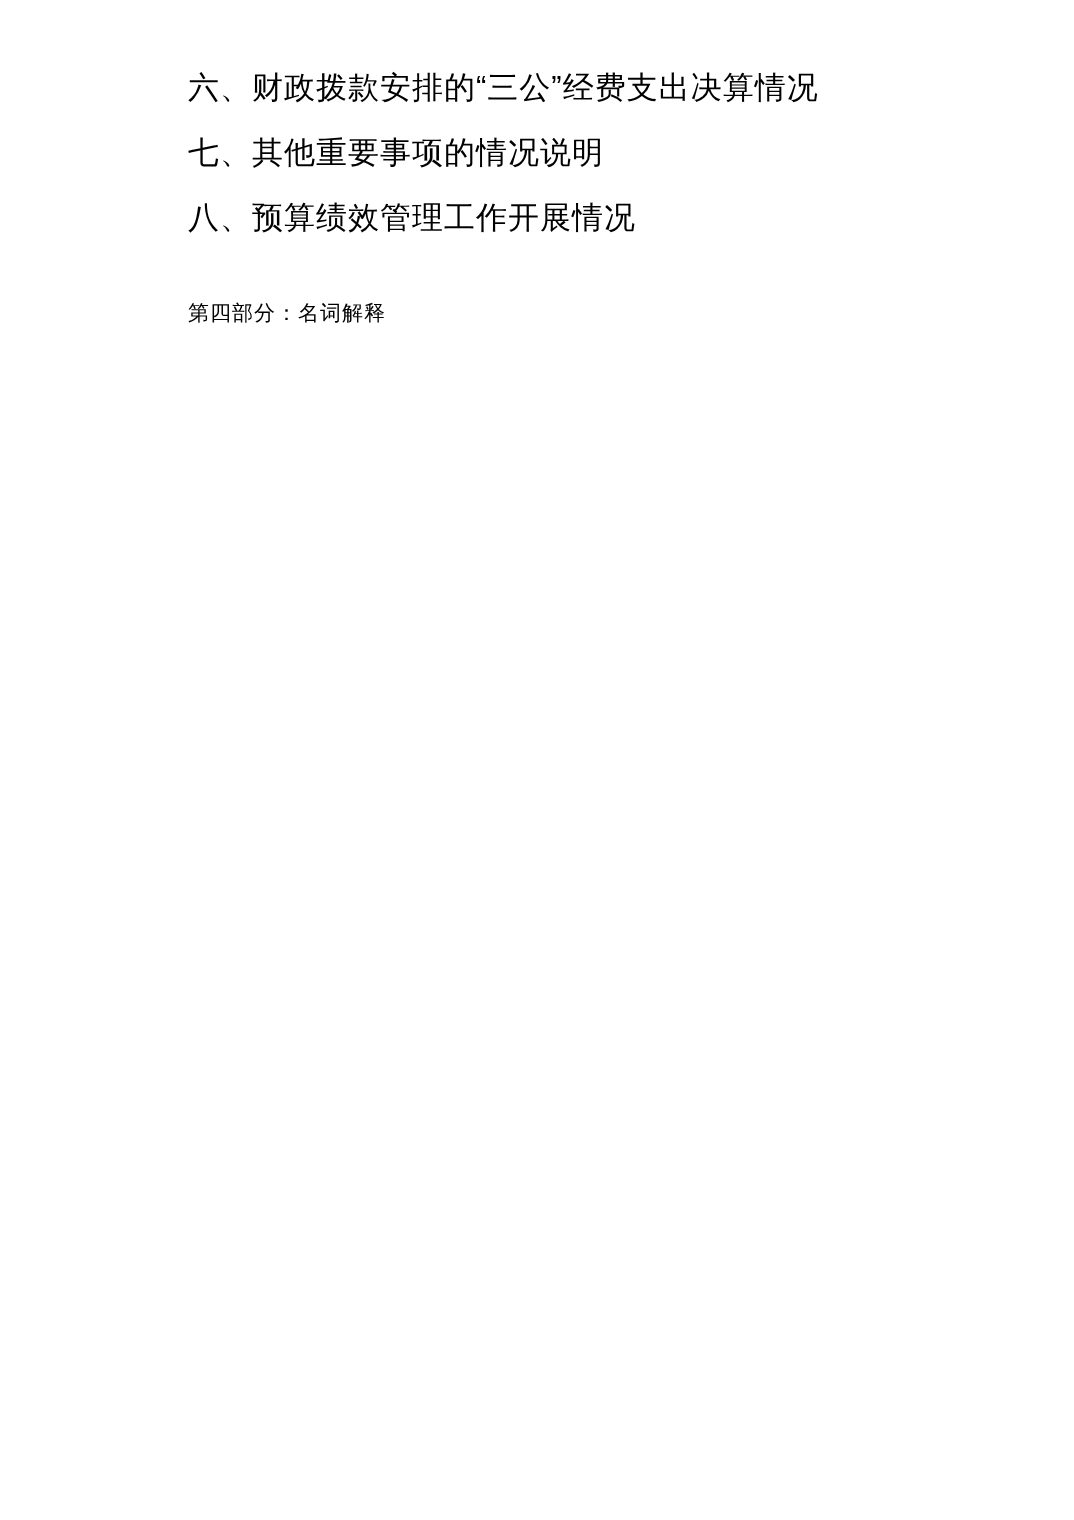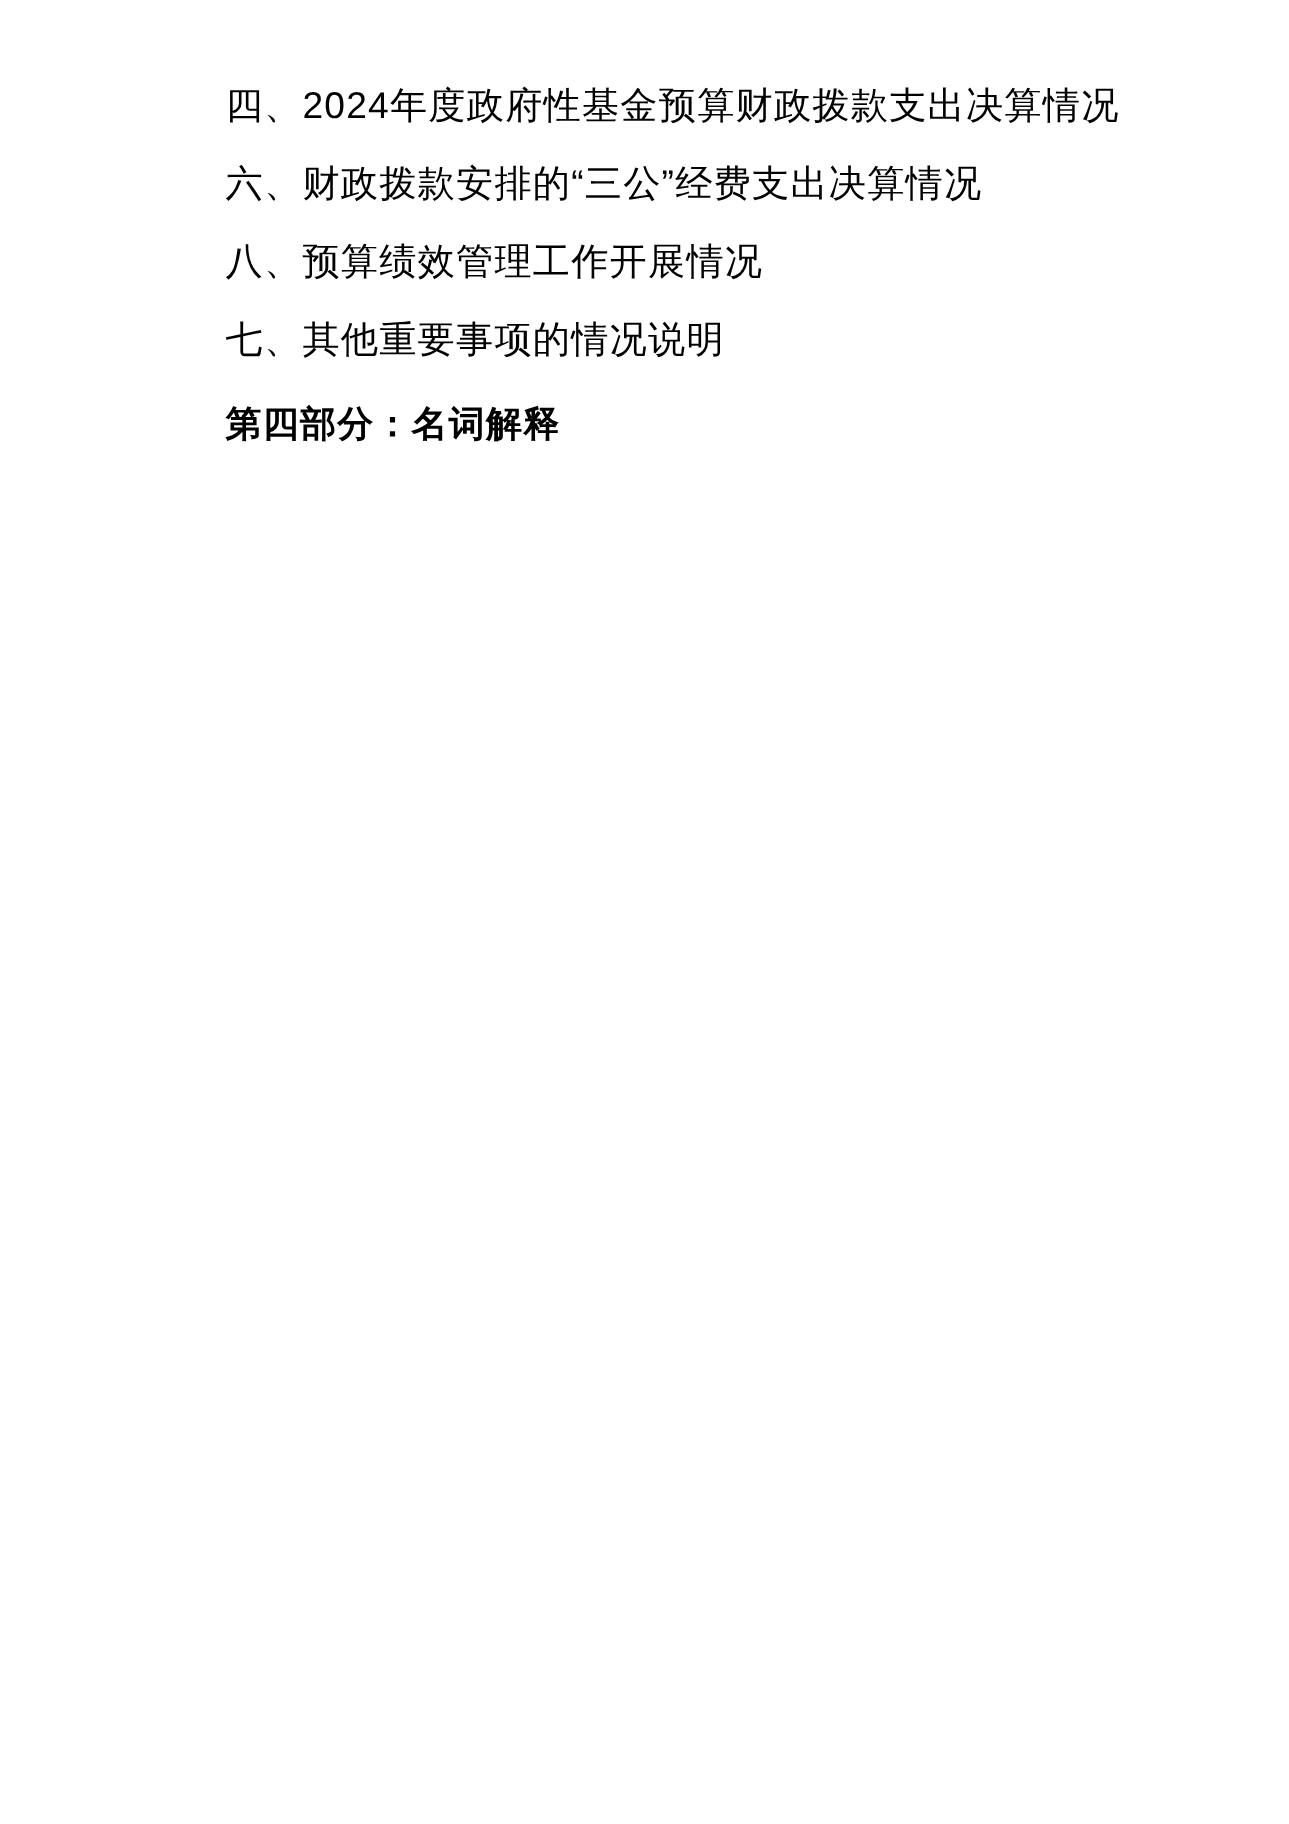--- a/index.html
+++ b/index.html
@@ -23,32 +23,31 @@
   }
   .toc-line {
     font-size: 31px;
     line-height: 31px;
     font-weight: 400;
     letter-spacing: 1px;
     margin: 0 0 34px 0;
     white-space: nowrap;
   }
   .section-heading {
-    font-size: 30px;
+    font-size: 21px;
     line-height: 32px;
-    font-weight: 700;
+    font-weight: 400;
     letter-spacing: 1px;
-    margin-top: 40px;
+    margin-top: 64px;
     white-space: nowrap;
   }
 </style>
 </head>
 <body>
 
 <div class="page">
   <div class="content">
-    <p class="toc-line">四、2024年度政府性基金预算财政拨款支出决算情况</p>
     <p class="toc-line">六、财政拨款安排的“三公”经费支出决算情况</p>
+    <p class="toc-line">七、其他重要事项的情况说明</p>
     <p class="toc-line">八、预算绩效管理工作开展情况</p>
-    <p class="toc-line">七、其他重要事项的情况说明</p>
     <h2 class="section-heading">第四部分：名词解释</h2>
   </div>
 </div>
 
 </body></html>

